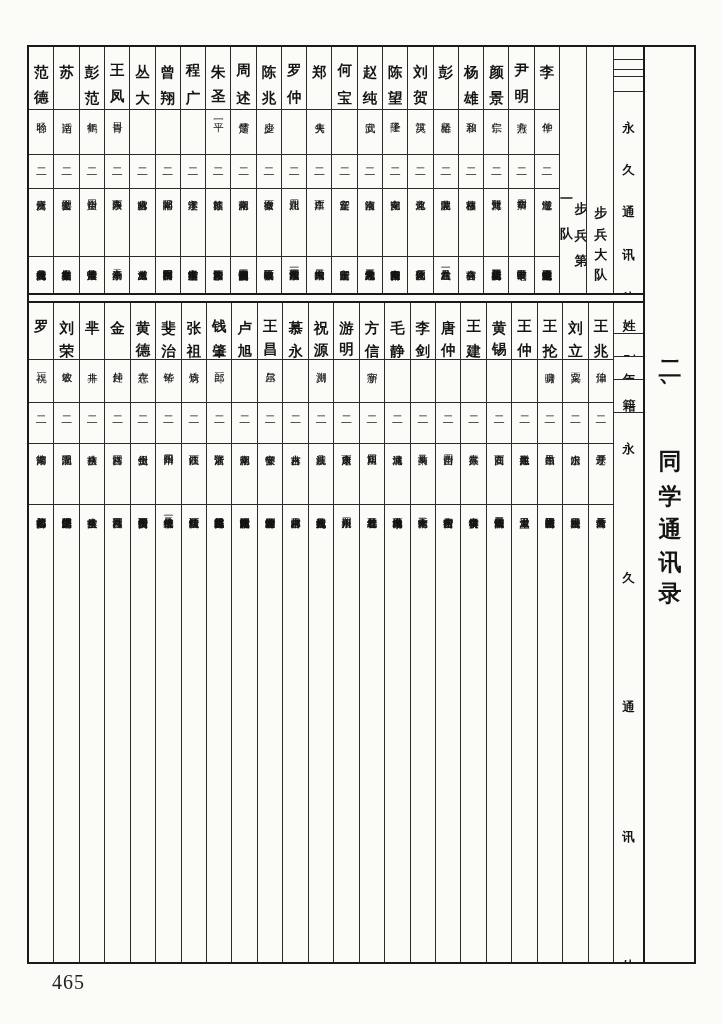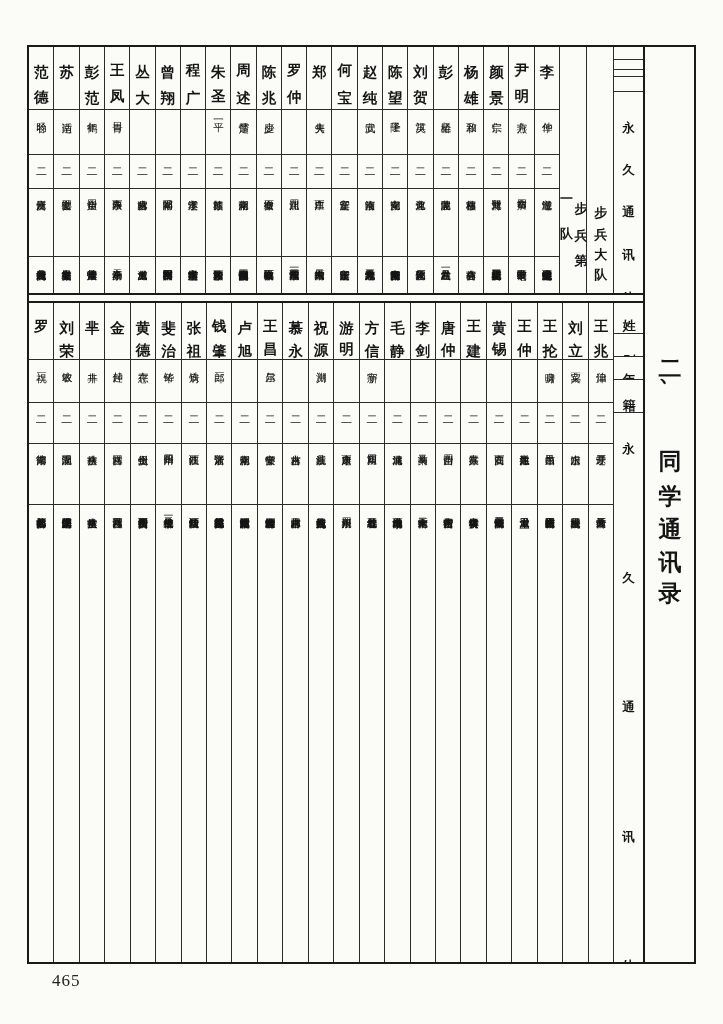--- a/index.html
+++ b/index.html
@@ -52,21 +52,21 @@
   .header-col .vtext { font-weight: bold; }
   .hdr-sm .vtext { font-size: 13px; height: calc(100% - 12px); margin: 6px 0;
                    text-align: justify; text-align-last: justify; }
   .hdr-addr .vtext { font-size: 12.5px; height: calc(100% - 26px); margin: 13px 0;
                      text-align: justify; text-align-last: justify; }
 
   .group-col .vtext { font-size: 13px; font-weight: bold; }
   .g-battalion .vtext { padding-top: 148px; letter-spacing: 21px; }
   .g-squad .vtext { padding-top: 144px; letter-spacing: 26px; }
 
-  .page-number { position: absolute; left: 52px; top: 971px; font-size: 17px; letter-spacing: 1px; color: #222; }
+  .page-number { position: absolute; left: 52px; top: 971px; font-size: 20px; letter-spacing: 1px; color: #222; }
 </style>
 </head>
 <body>
 
 <div class="page">
   <div class="frame">
 
     <div class="content">
 
       <div class="grid top-grid" id="top-grid">

